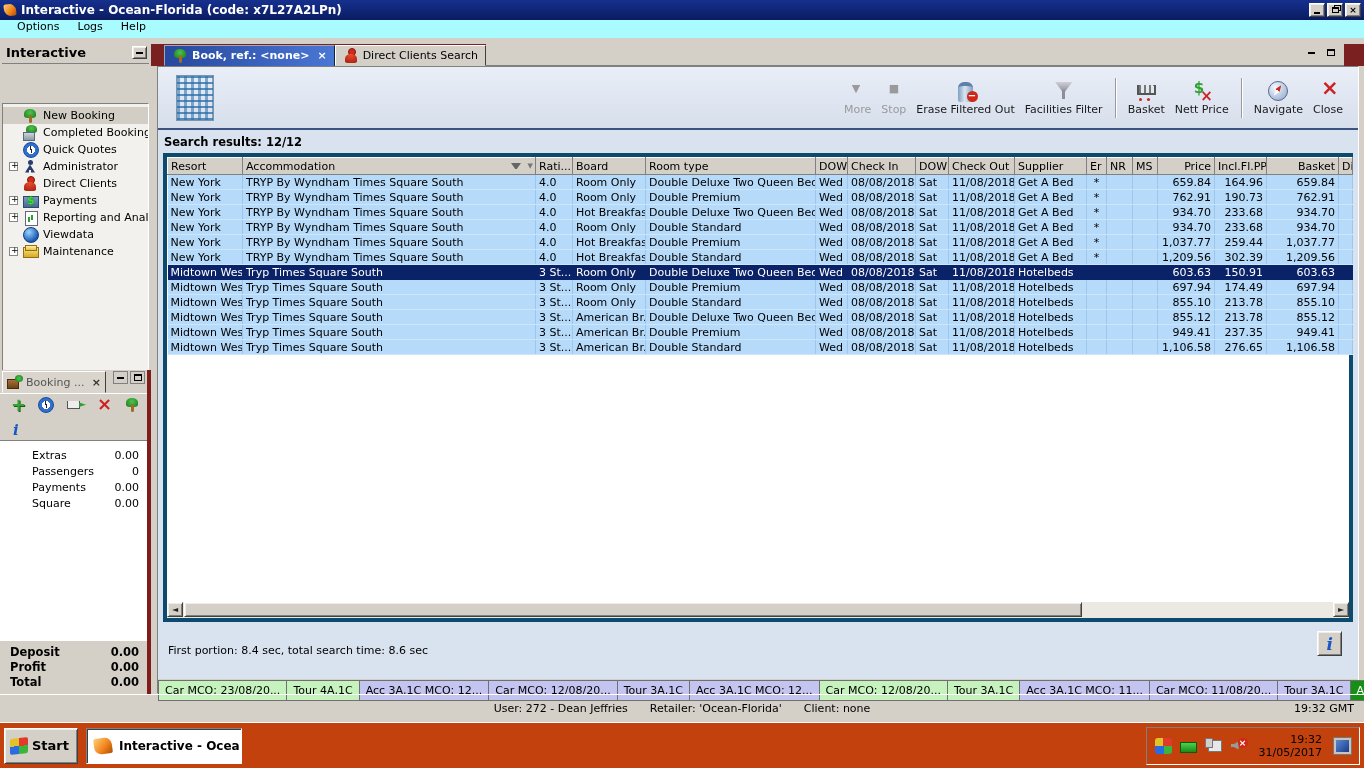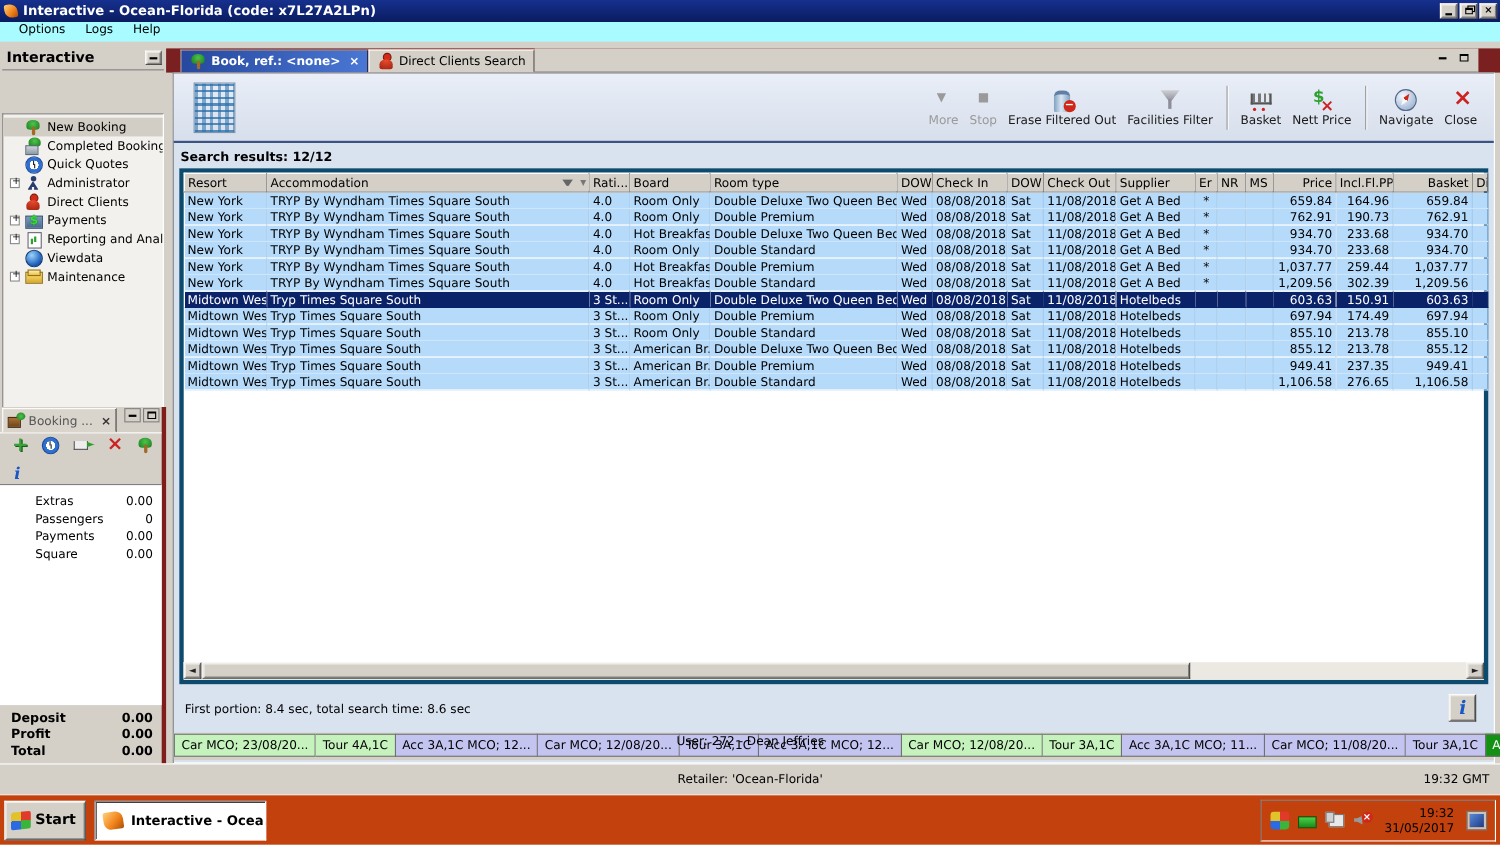--- a/index.html
+++ b/index.html
@@ -148,34 +148,34 @@
   .grid td { background:#b5dafa; font-size:11px; height:15px; padding:0 3px; border-right:1px solid #9dc6ea; border-bottom:1px solid #cfe6fa; white-space:nowrap; overflow:hidden; }
   .grid td:nth-child(14), .grid td:nth-child(15), .grid td:nth-child(16) { text-align:right; }
   .grid td:nth-child(11) { text-align:center; }
   .grid tr.selected td { background:#0a2268; color:#fff; border-color:#0a2268; }
 
   .hscroll { position:absolute; left:0; right:0; bottom:0; height:16px; background:#ece9e2; display:flex; }
   .hs-thumb { height:15px; width:76%; margin-left:1px; }
   .hs-track { flex:1; }
   .hscroll .sb-btn.right-end { margin-left:auto; }
 
-  .footer-strip { height:44px; position:relative; display:flex; align-items:center; padding-left:10px; }
+  .footer-strip { height:57px; position:relative; display:flex; align-items:center; padding-left:10px; }
   .footer-text { font-size:11px; }
   .info-btn { position:absolute; right:16px; top:9px; width:25px; height:25px; display:flex; align-items:center; justify-content:center; }
   .info-btn .ic-info::before { font-size:17px; top:-3px; }
 
   .bottom-tabs { height:25px; display:flex; align-items:flex-start; background:#d4d0c8; padding-top:1px; }
   .btab { height:21px; display:flex; align-items:center; padding:0 6px; border:1px solid #707070; border-left:none; font-size:11px; white-space:nowrap; }
   .btab:first-child { border-left:1px solid #707070; }
   .c-green { background:#c6f2bd; }
   .c-lav { background:#c4c4f0; }
   .c-sel { background:#149014; color:#fff; }
 
   
-  .statusbar { position:absolute; top:694px; left:0; width:1364px; height:28px; border-top:1px solid #fff; display:flex; align-items:center; justify-content:center; gap:22px; font-size:11px;flex-direction:column; }
+  .statusbar { position:absolute; top:694px; left:0; width:1364px; height:28px; border-top:1px solid #fff; display:flex; align-items:center; justify-content:center; gap:22px; font-size:11px; }
   .statusbar .time { position:absolute; right:10px; }
 
   
   .taskbar { position:absolute; top:722px; left:0; width:1364px; height:46px; background:#c2410c; border-top:1px solid #fff; display:flex; align-items:center; padding:0 4px; }
   .start-btn { height:36px; display:flex; align-items:center; gap:4px; padding:0 8px 0 5px; font-weight:bold; font-size:13px; }
   .ic-winlogo { width:18px; height:16px; background:conic-gradient(#e23a2a 0 25%,#3ab43a 25% 50%,#2a6ae2 50% 75%,#e2c22a 75%); transform:skewY(-6deg); border-radius:2px; }
   .task-btn { height:36px; width:156px; margin-left:8px; display:flex; align-items:center; gap:6px; padding:0 6px; background:#fff; border:1px solid; border-color:#808080 #fff #fff #808080; box-shadow:inset 1px 1px #404040; font-weight:bold; font-size:12px; white-space:nowrap; overflow:hidden; }
   .task-btn .ic-diamond { width:20px; height:18px; flex:none; }
   .tray { margin-left:auto; height:38px; display:flex; align-items:center; gap:8px; padding:0 8px; border:1px solid; border-color:#808080 #fff #fff #808080; }
   .tray-ic { width:17px; height:16px; position:relative; }

